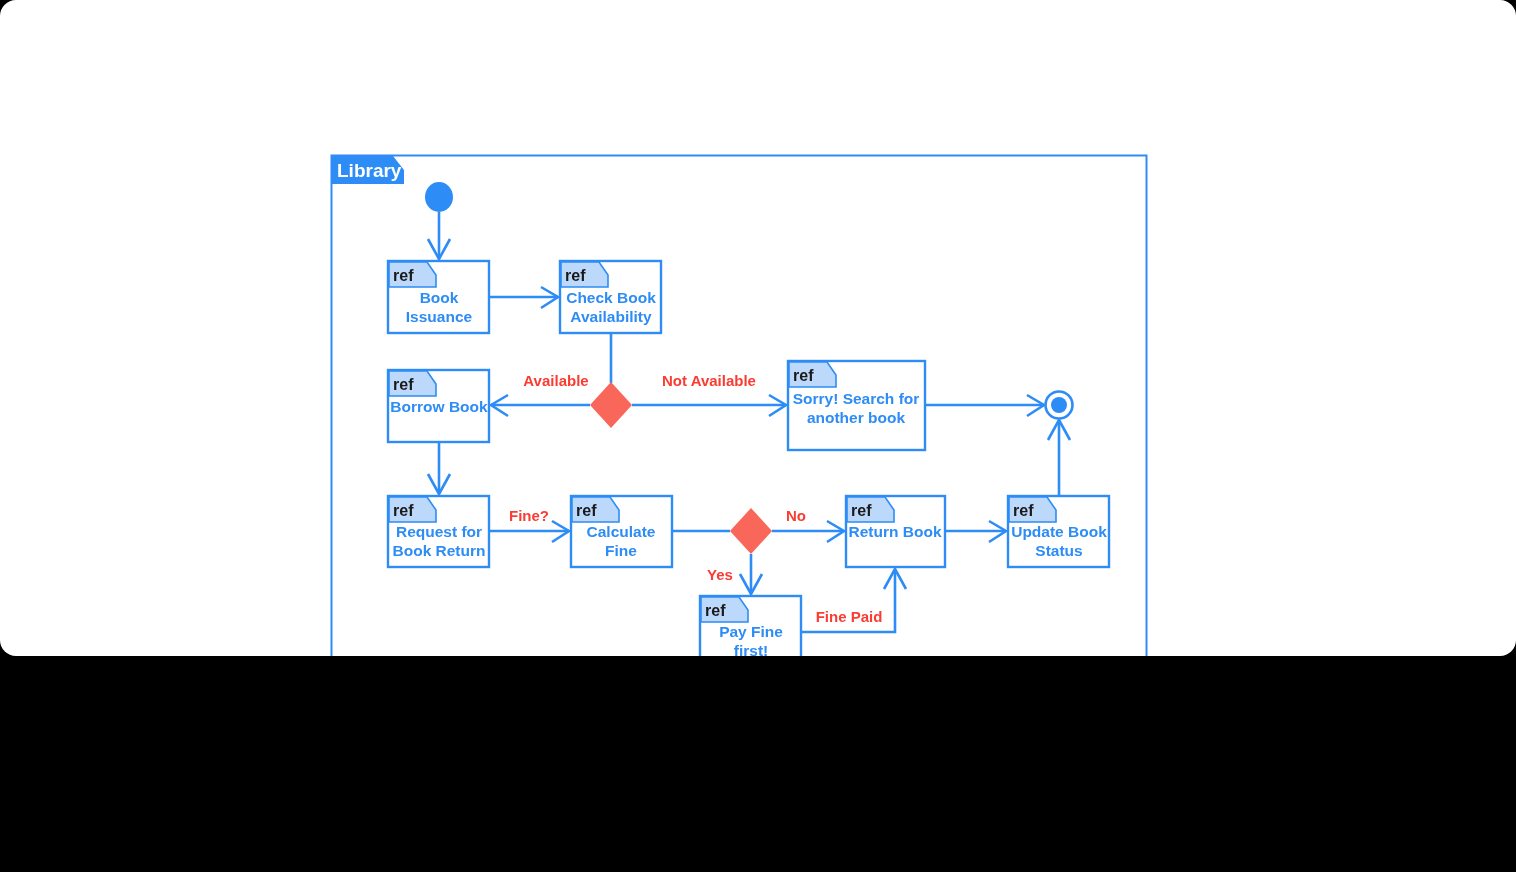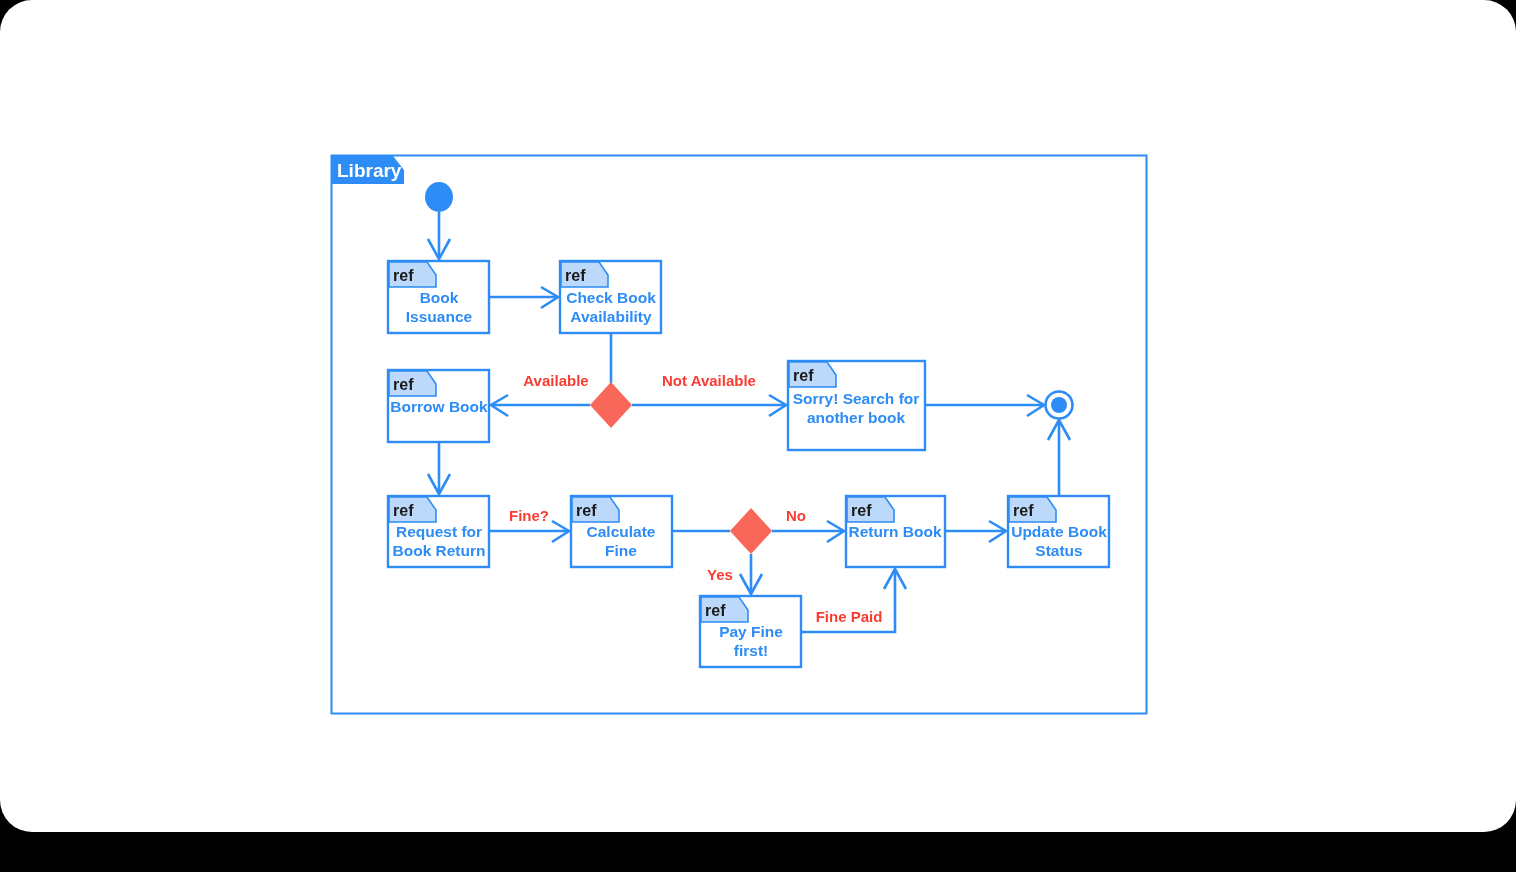--- a/index.html
+++ b/index.html
@@ -9,23 +9,23 @@
   }
   body {
     width: 1516px;
     height: 872px;
     overflow: hidden;
     font-family: "Liberation Sans", sans-serif;
   }
   #page {
     position: relative;
     width: 1516px;
-    height: 832px;
+    height: 656px;
     background: #ffffff;
-    border-radius: 32px;
+    border-radius: 16px;
     overflow: hidden;
   }
   #diagram-svg {
     position: absolute;
     left: 0;
     top: 0;
   }
   .frame-label-text {
     font-family: "Liberation Sans", sans-serif;
     font-size: 19px;

